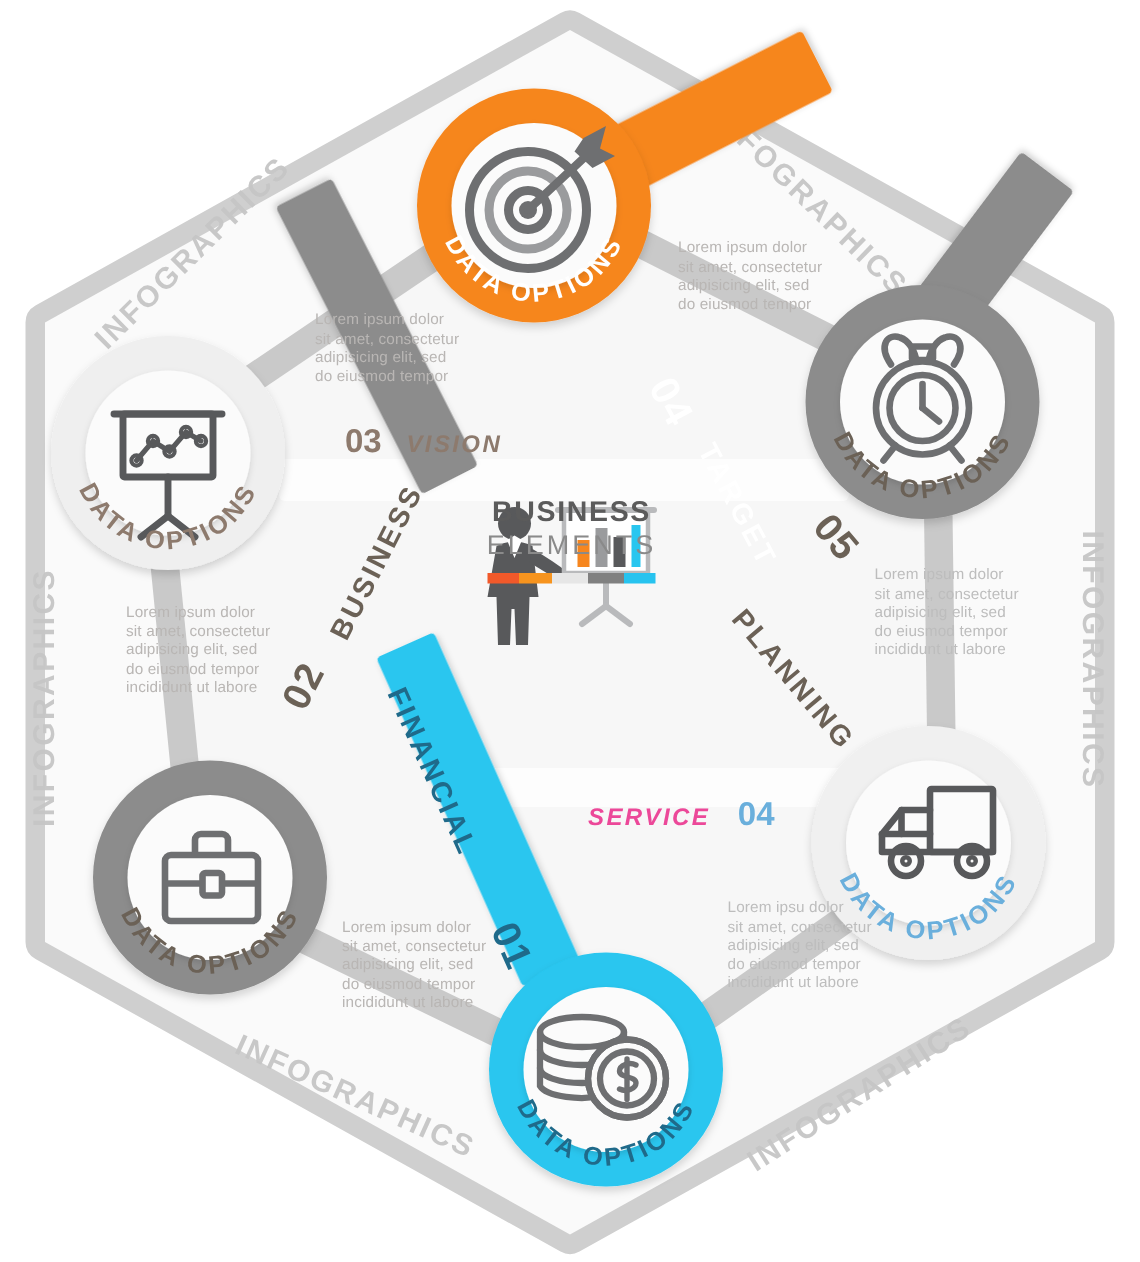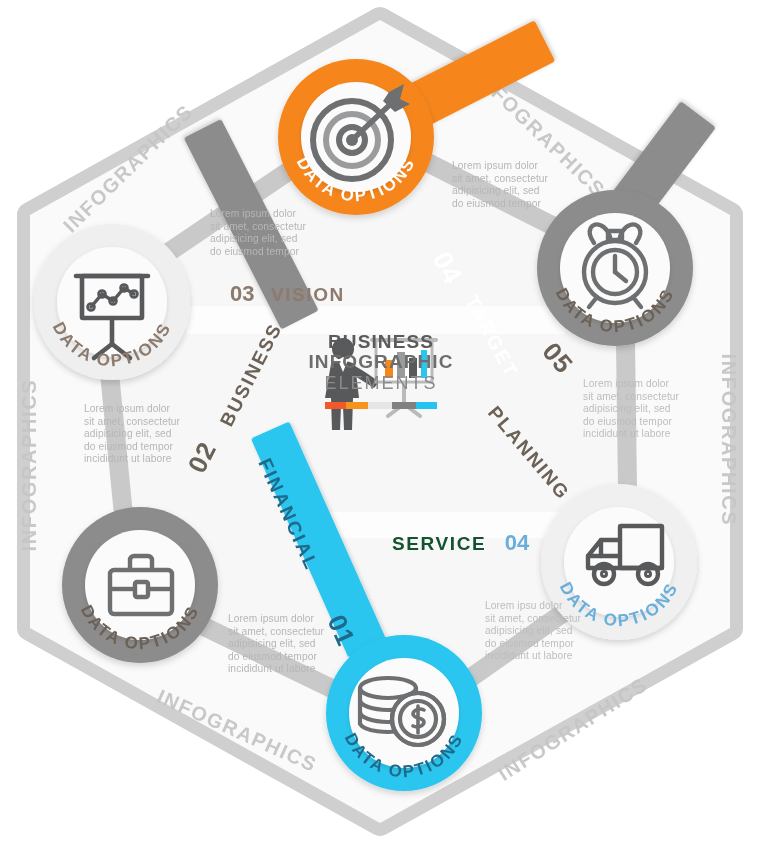--- a/index.html
+++ b/index.html
@@ -27,21 +27,21 @@
   }
   .logo-sub2{
     font-size:18px;letter-spacing:2.0px;color:#8a8a8a;line-height:1.25;
   }
   .colorbar{margin:7px auto 0;width:113px;height:7px;display:flex;}
   .colorbar i{display:block;height:100%;}
 
   
   .lbl{position:absolute;white-space:nowrap;}
   .lbl .num{font-size:22px;font-weight:bold;letter-spacing:0px;}
-  .lbl .txt{font-size:19px;font-weight:bold;letter-spacing:1.6px;}
+  .lbl .txt{font-size:16px;font-weight:bold;letter-spacing:1.6px;font-style:italic;}
 
   
   .para{
     position:absolute;width:120px;
     font-size:10.2px;line-height:12.6px;color:#b9b6b4;
     letter-spacing:0.1px;
   }
   .para.grayer{color:#bdbdbd;}
 
   
@@ -252,38 +252,37 @@
       <rect x="421" y="350" width="6" height="28" fill="#29c6ef"></rect>
       <line x1="404" y1="382" x2="404" y2="404" stroke="#b9babc" stroke-width="4"></line>
       <line x1="404" y1="404" x2="388" y2="416" stroke="#b9babc" stroke-width="4" stroke-linecap="round"></line>
       <line x1="404" y1="404" x2="420" y2="416" stroke="#b9babc" stroke-width="4" stroke-linecap="round"></line>
     </g>
 
   </svg>
 
   <div class="center-logo">
     <div class="logo-title">BUSINESS</div>
-    <div class="logo-sub">INFOGRAPHIC</div>
     <div class="logo-sub2">ELEMENTS</div>
     <div class="colorbar">
       <i style="flex:1.05;background:#f1592a"></i>
       <i style="flex:1.05;background:#f7941e"></i>
       <i style="flex:1.15;background:#e6e6e6"></i>
       <i style="flex:1.15;background:#808080"></i>
       <i style="flex:1.05;background:#27c3ef"></i>
     </div>
   </div>
 
   <div class="lbl" style="left:230px;top:281px;">
     <span class="num" style="color:#8d7a6d;">03</span>
     <span class="txt" style="color:#8d7a6d;margin-left:12px;">VISION</span>
   </div>
 
   <div class="lbl" style="left:392px;top:530px;">
-    <span class="txt" style="color:#14532d;">SERVICE</span>
+    <span class="txt" style="color:#ec4899;">SERVICE</span>
     <span class="num" style="color:#6aafdc;margin-left:14px;">04</span>
   </div>
 
   <div class="para" style="left:210px;top:208px;width:118px;">
     <div>Lorem ipsum dolor</div>
     <div>sit amet, consectetur</div>
     <div>adipisicing elit, sed</div>
     <div>do eiusmod tempor</div>
   </div>
 

